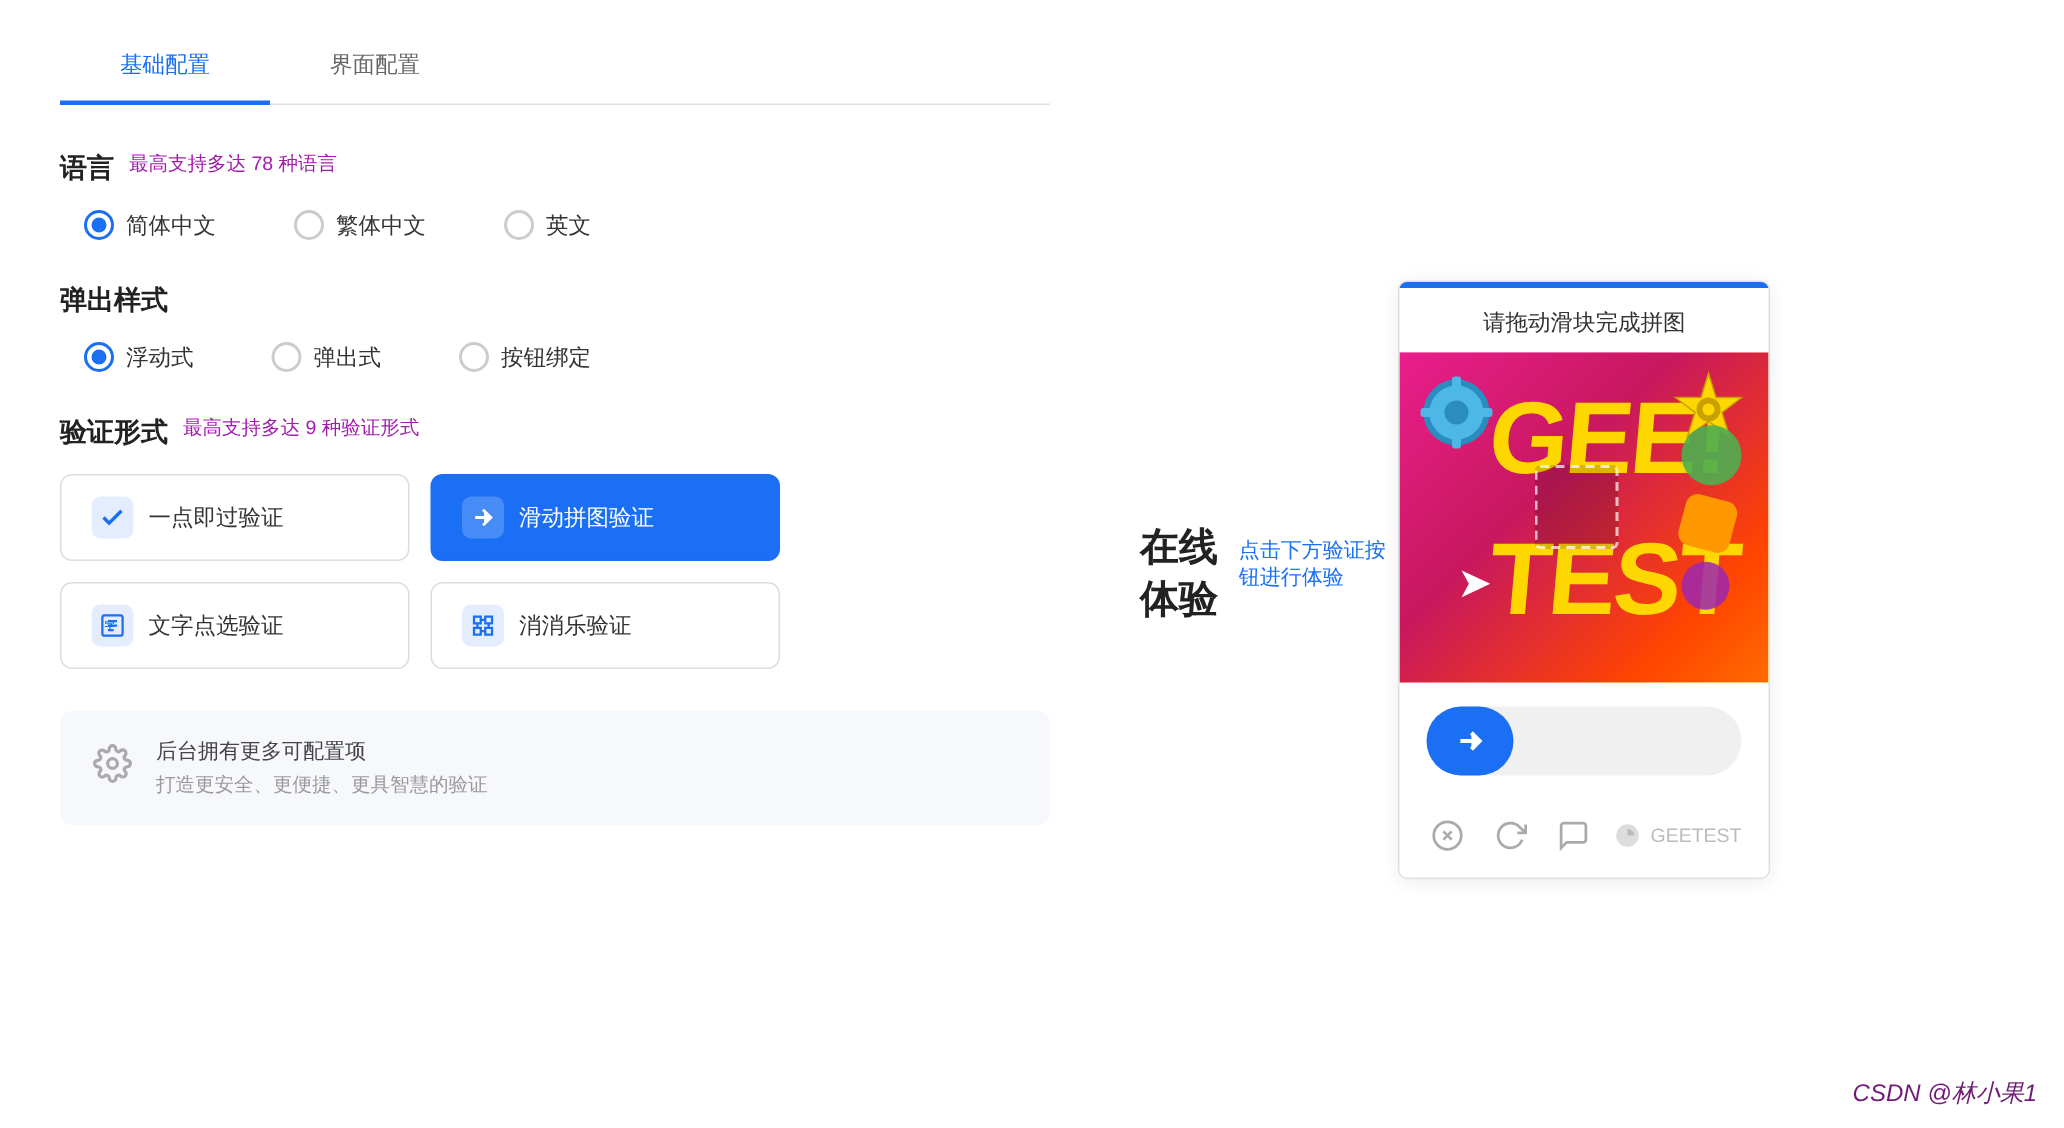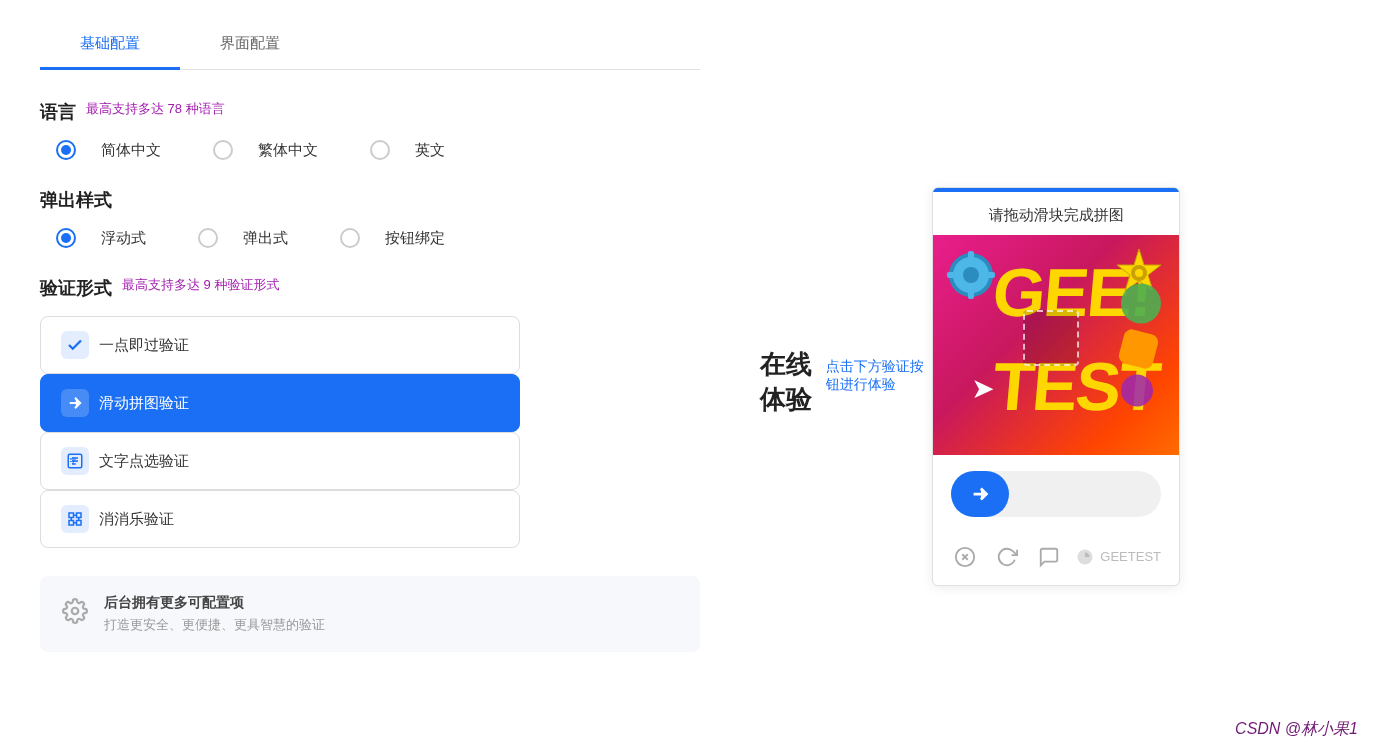--- a/index.html
+++ b/index.html
@@ -78,21 +78,21 @@
     .radio-group {
       display: flex;
       gap: 40px;
       align-items: center;
       padding-left: 4px;
     }
 
     .radio-item {
       display: flex;
       align-items: flex-end;
-      gap: 25px;
+      gap: 8px;
       cursor: pointer;
       font-size: 15px;
       color: #333;
       padding-left: 12px;
     }
 
     .radio-circle {
       width: 20px;
       height: 20px;
       border-radius: 50%;
@@ -112,21 +112,22 @@
       content: '';
       width: 10px;
       height: 10px;
       border-radius: 50%;
       background: #1a6ff5;
     }
 
     
     .verify-grid {
       display: grid;
-      grid-template-columns: 1fr;
+      grid-template-columns: 1fr 1fr;
+      gap: 14px;
       max-width: 480px;
     }
 
     .verify-btn {
       display: flex;
       align-items: center;
       gap: 10px;
       padding: 14px 20px;
       border-radius: 8px;
       border: 1px solid #ddd;
@@ -177,21 +178,21 @@
 
     .info-box-text {
       display: flex;
       flex-direction: column;
       gap: 4px;
     }
 
     .info-box-title {
       font-size: 14px;
       color: #444;
-      font-weight: 700;
+      font-weight: 400;
     }
 
     .info-box-subtitle {
       font-size: 13px;
       color: #999;
     }
 
     
     .right-panel {
       width: 420px;

